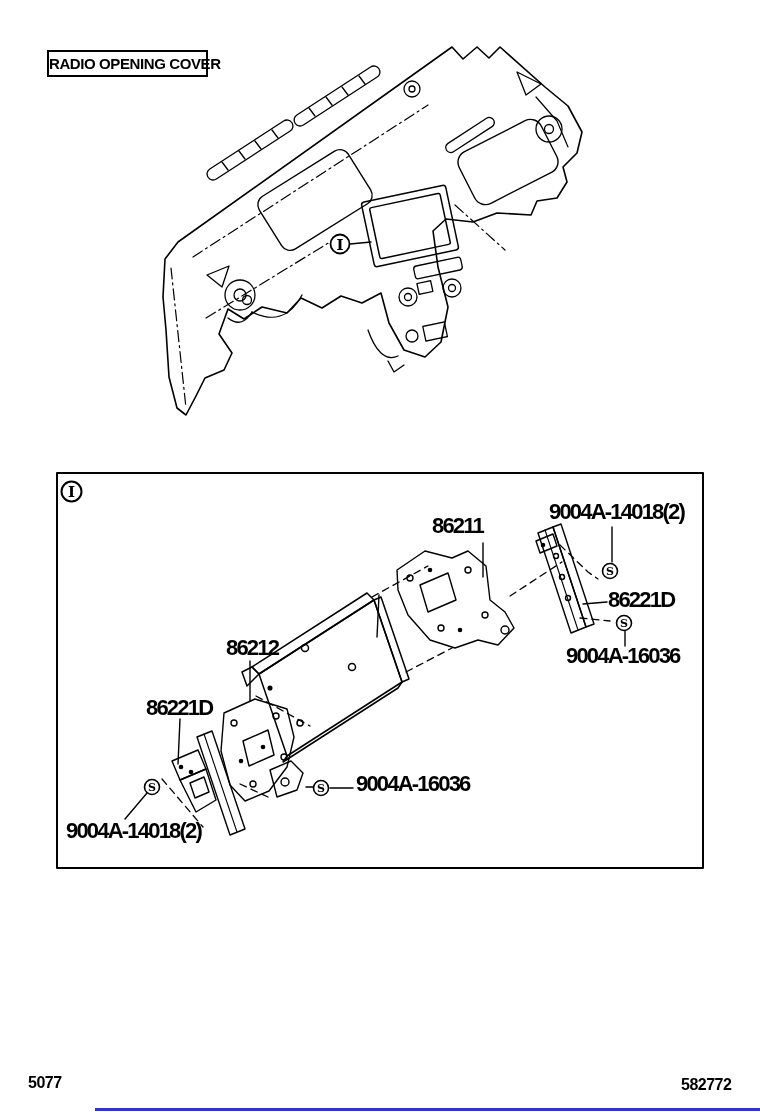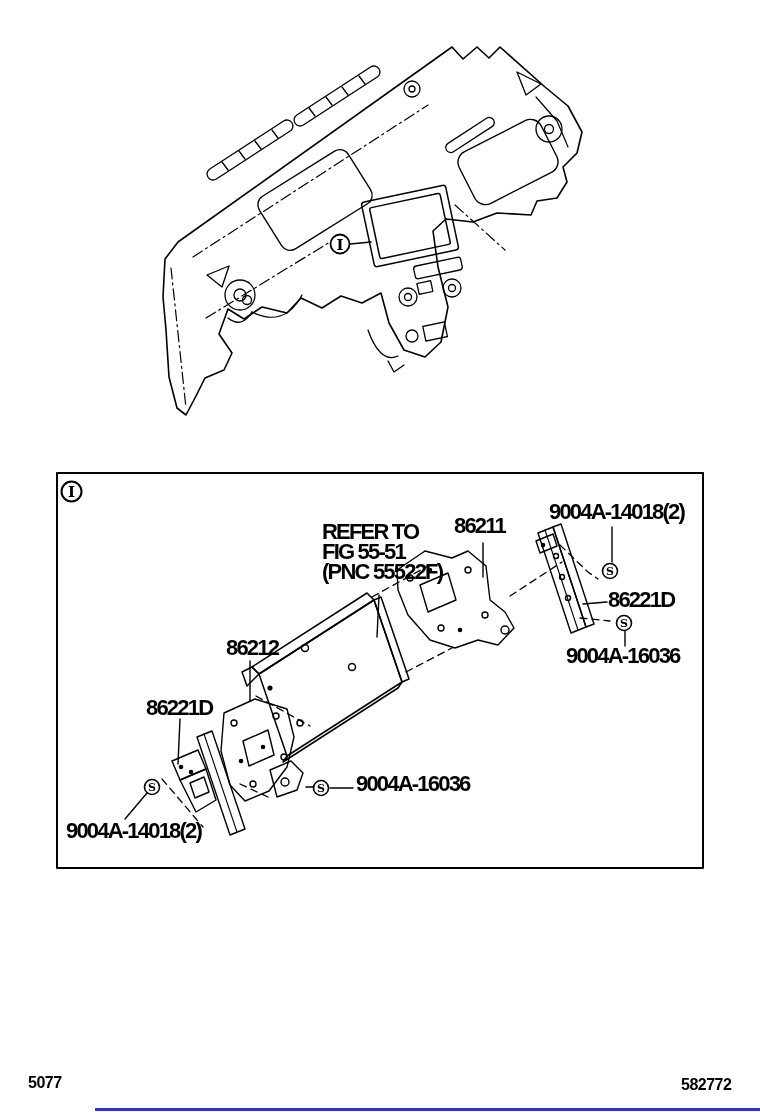--- a/index.html
+++ b/index.html
@@ -17,20 +17,23 @@
   .footer{position:absolute;font-weight:bold;font-size:16px;letter-spacing:-0.5px;}
   .blue-rule{position:absolute;left:95px;top:1108px;width:665px;height:3px;background:#3333cc;}
   .svg-s{font-family:"DejaVu Serif",serif;font-weight:bold;font-size:11px;fill:#000;stroke:none;}
   .svg-i{font-family:"DejaVu Serif",serif;font-weight:bold;font-size:15px;fill:#000;stroke:none;}
 </style>
 </head>
 <body>
 
 <div class="page">
 
+  <div class="title-box">
+    <span>RADIO OPENING COVER</span>
+  </div>
 
   <svg width="760" height="1112" viewBox="0 0 760 1112">
 
     <g class="art" stroke-width="1.6">
       <path d="M165,259 L178,242 L452,47 L463,59 L477,47 L489,58 L500,47 L545,87 L568,106 L582,132 L577,153 L563,167 L567,182 L557,198 L537,201 L531,215 L497,213 L473,222 L446,219 L433,231 L438,267 L448,307 L441,342 L425,357 L404,350 L389,323 L381,293 L362,303 L341,296 L322,308 L301,298 L287,313 L262,307 L244,319 L228,309 L219,334 L232,353 L224,370 L205,378 L196,396 L186,415 L177,408 L169,377 L166,330 L163,297 Z"></path>
       <path d="M536,97 L557,121 M557,121 L568,147" stroke-width="1.2"></path>
 
       <g stroke-width="1.3">
         <rect x="200" y="144" width="100" height="12" rx="6" transform="rotate(-33 250 150)"></rect>
         <rect x="287" y="90" width="100" height="12" rx="6" transform="rotate(-33 337 96)"></rect>
@@ -196,27 +199,22 @@
         <circle cx="321" cy="788" r="7.5" stroke-width="1.6"></circle>
         <text class="svg-s" x="321" y="792" text-anchor="middle">S</text>
       </g>
       <g>
         <circle cx="152" cy="787" r="7.5" stroke-width="1.6"></circle>
         <text class="svg-s" x="152" y="791" text-anchor="middle">S</text>
       </g>
     </g>
   </svg>
 
-  <div class="note" style="left:322px;top:522px;">
-    <div>REFER TO</div>
-    <div>FIG 55-51</div>
-    <div>(PNC 55522F)</div>
-  </div>
-
-  <div class="lbl" style="left:454px;top:515px;">86211</div>
+
+  <div class="lbl" style="left:432px;top:515px;">86211</div>
   <div class="lbl" style="left:549px;top:501px;">9004A-14018(2)</div>
   <div class="lbl" style="left:608px;top:589px;">86221D</div>
   <div class="lbl" style="left:566px;top:645px;">9004A-16036</div>
   <div class="lbl" style="left:226px;top:637px;">86212</div>
   <div class="lbl" style="left:146px;top:697px;">86221D</div>
   <div class="lbl" style="left:356px;top:773px;">9004A-16036</div>
   <div class="lbl" style="left:66px;top:820px;">9004A-14018(2)</div>
 
   <div class="footer" style="left:28px;top:1074px;">5077</div>
   <div class="footer" style="left:681px;top:1076px;">582772</div>

